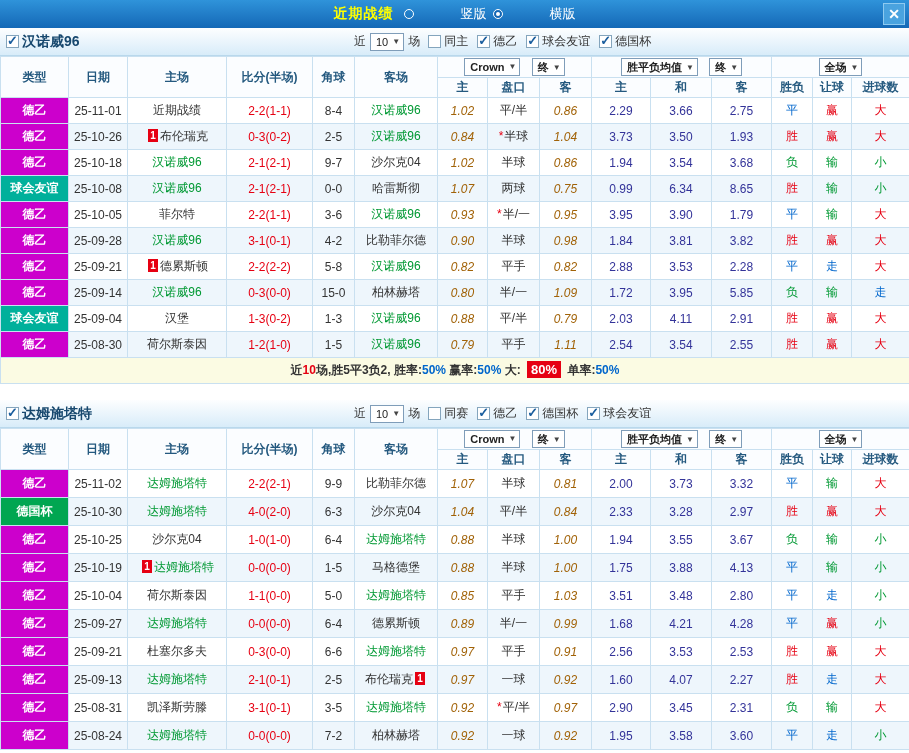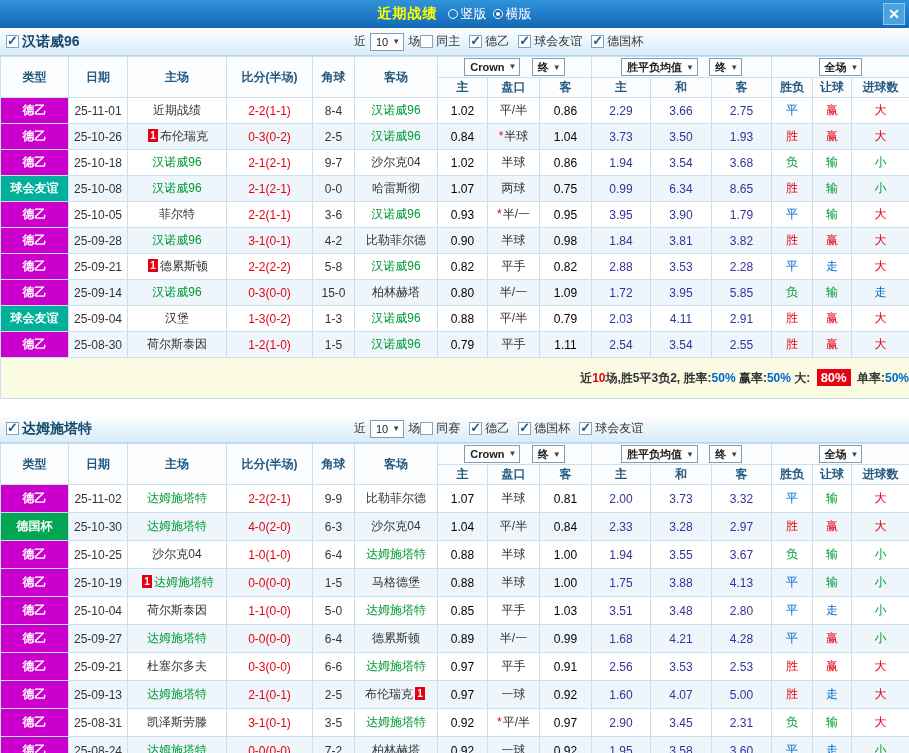--- a/index.html
+++ b/index.html
@@ -7,61 +7,61 @@
 
   
   .topbar { height: 28px; background: linear-gradient(#2f93da, #1468b6); display: flex;
             align-items: center; justify-content: center; position: relative; color: #fff; font-size: 13px; }
   .topbar .title { color: #ffff00; font-weight: bold; font-size: 14px; margin-right: 4px; letter-spacing: 1px; }
   .radio { width: 10px; height: 10px; border: 1px solid #fff; border-radius: 50%; display: inline-block;
            margin: 0 3px 0 6px; position: relative; vertical-align: -1px; background: transparent; cursor: pointer; }
   .radio.sel { background: #1468b6; }
   .radio.sel::after { content: ""; position: absolute; left: 2px; top: 2px; width: 4px; height: 4px;
                       background: #fff; border-radius: 50%; }
-  .radio-label { cursor: pointer; }
+  .radio-label { cursor: pointer; margin-left: 44px; }
   .close-btn { position: absolute; right: 4px; top: 3px; width: 22px; height: 22px; background: #4aa3df;
                border: 1px solid #8ecaf0; color: #fff; font-weight: bold; text-align: center;
                line-height: 20px; font-size: 14px; cursor: pointer; }
 
   
   .section-bar { height: 28px; background: linear-gradient(#fdfeff, #d8ecf9); border-bottom: 1px solid #b9d8ec;
                  display: flex; align-items: center; font-size: 12px; color: #333; padding-left: 6px; }
   .team-area { display: flex; align-items: center; width: 348px; }
   .team-name { color: #17486e; font-weight: bold; font-size: 14px; margin-left: 3px; }
   .cb { width: 13px; height: 13px; border: 1px solid #84a5bd; background: #fff; display: inline-block;
         position: relative; vertical-align: -2px; cursor: pointer; flex: none; }
   .cb.checked::after { content: "✓"; position: absolute; left: 0px; top: -2px; color: #1b5e9e;
                        font-size: 13px; font-weight: bold; line-height: 13px; }
   .sel-box { display: inline-flex; align-items: center; border: 1px solid #7f9db9; background: #fff;
              height: 18px; padding: 0 3px 0 5px; font-size: 11px; margin: 0 4px; color: #222; cursor: pointer; }
   .sel-box .arrow { margin-left: 4px; font-size: 8px; color: #444; }
-  .filters { display: inline-flex; align-items: center; margin-left: 0; }
+  .filters { display: inline-flex; align-items: center; margin-left: 8px; }
   .filter { display: inline-flex; align-items: center; margin-right: 9px; cursor: pointer; }
   .filter .flabel { margin-left: 3px; }
 
   
   table { border-collapse: collapse; table-layout: fixed; width: 909px; font-size: 12px; }
   th, td { border: 1px solid #c9e0f0; text-align: center; overflow: hidden; white-space: nowrap; padding: 0; }
   thead th { color: #24597f; font-weight: bold; background: #fbfdff; height: 21px; font-size: 12px; }
   thead tr.subhead th { height: 20px; }
   tbody td { height: 26px; color: #333; }
   .section[data-section="1"] tbody td { height: 28px; }
   tbody tr.alt td { background: #eef6fc; }
 
   td.type-cell { color: #fff; font-weight: bold; }
   td.score { color: #e60012; }
-  td.odds { color: #000000; }
+  td.odds { color: #a16207; font-style: italic; }
   td.avg { color: #333399; }
   td.res { font-weight: normal; }
   .tm { color: #009933; }
   .star { color: #e60012; margin-right: 1px; }
   .rc { display: inline-block; min-width: 10px; height: 13px; line-height: 13px; background: #e60012;
         color: #fff; font-size: 10px; font-weight: bold; padding: 0 1px; margin: 0 2px; vertical-align: 1px; }
 
-  tfoot td { height: 41px; background: #fbfbe3; font-size: 12px; color: #333; font-weight: bold; text-align: right; }
+  tfoot td { height: 26px; background: #fbfbe3; font-size: 12px; color: #333; font-weight: bold; }
   tfoot .c-red { color: #e60012; }
   tfoot .c-blue { color: #0066cc; }
   tfoot .badge { background: #e60012; color: #fff; padding: 1px 4px; margin: 0 3px; font-size: 13px; }
 
   .section-gap { height: 16px; background: #fff; }
 </style>
 </head>
 <body>
 
 <div class="topbar">
@@ -572,21 +572,21 @@
           <td>25-09-13</td>
           <td><span class="tm">达姆施塔特</span></td>
           <td class="score">2-1(0-1)</td>
           <td>2-5</td>
           <td><span>布伦瑞克</span><span class="rc">1</span></td>
           <td class="odds">0.97</td>
           <td>一球</td>
           <td class="odds">0.92</td>
           <td class="avg">1.60</td>
           <td class="avg">4.07</td>
-          <td class="avg">5.00</td>
+          <td class="avg">2.27</td>
           <td class="res" style="color: rgb(230, 0, 18);">胜</td>
           <td class="res" style="color: rgb(0, 102, 204);">走</td>
           <td class="res" style="color: rgb(230, 0, 18);">大</td>
         </tr>
         <tr>
           <td class="type-cell" style="background: rgb(204, 0, 204);">德乙</td>
           <td>25-08-31</td>
           <td><span>凯泽斯劳滕</span></td>
           <td class="score">3-1(0-1)</td>
           <td>3-5</td>

